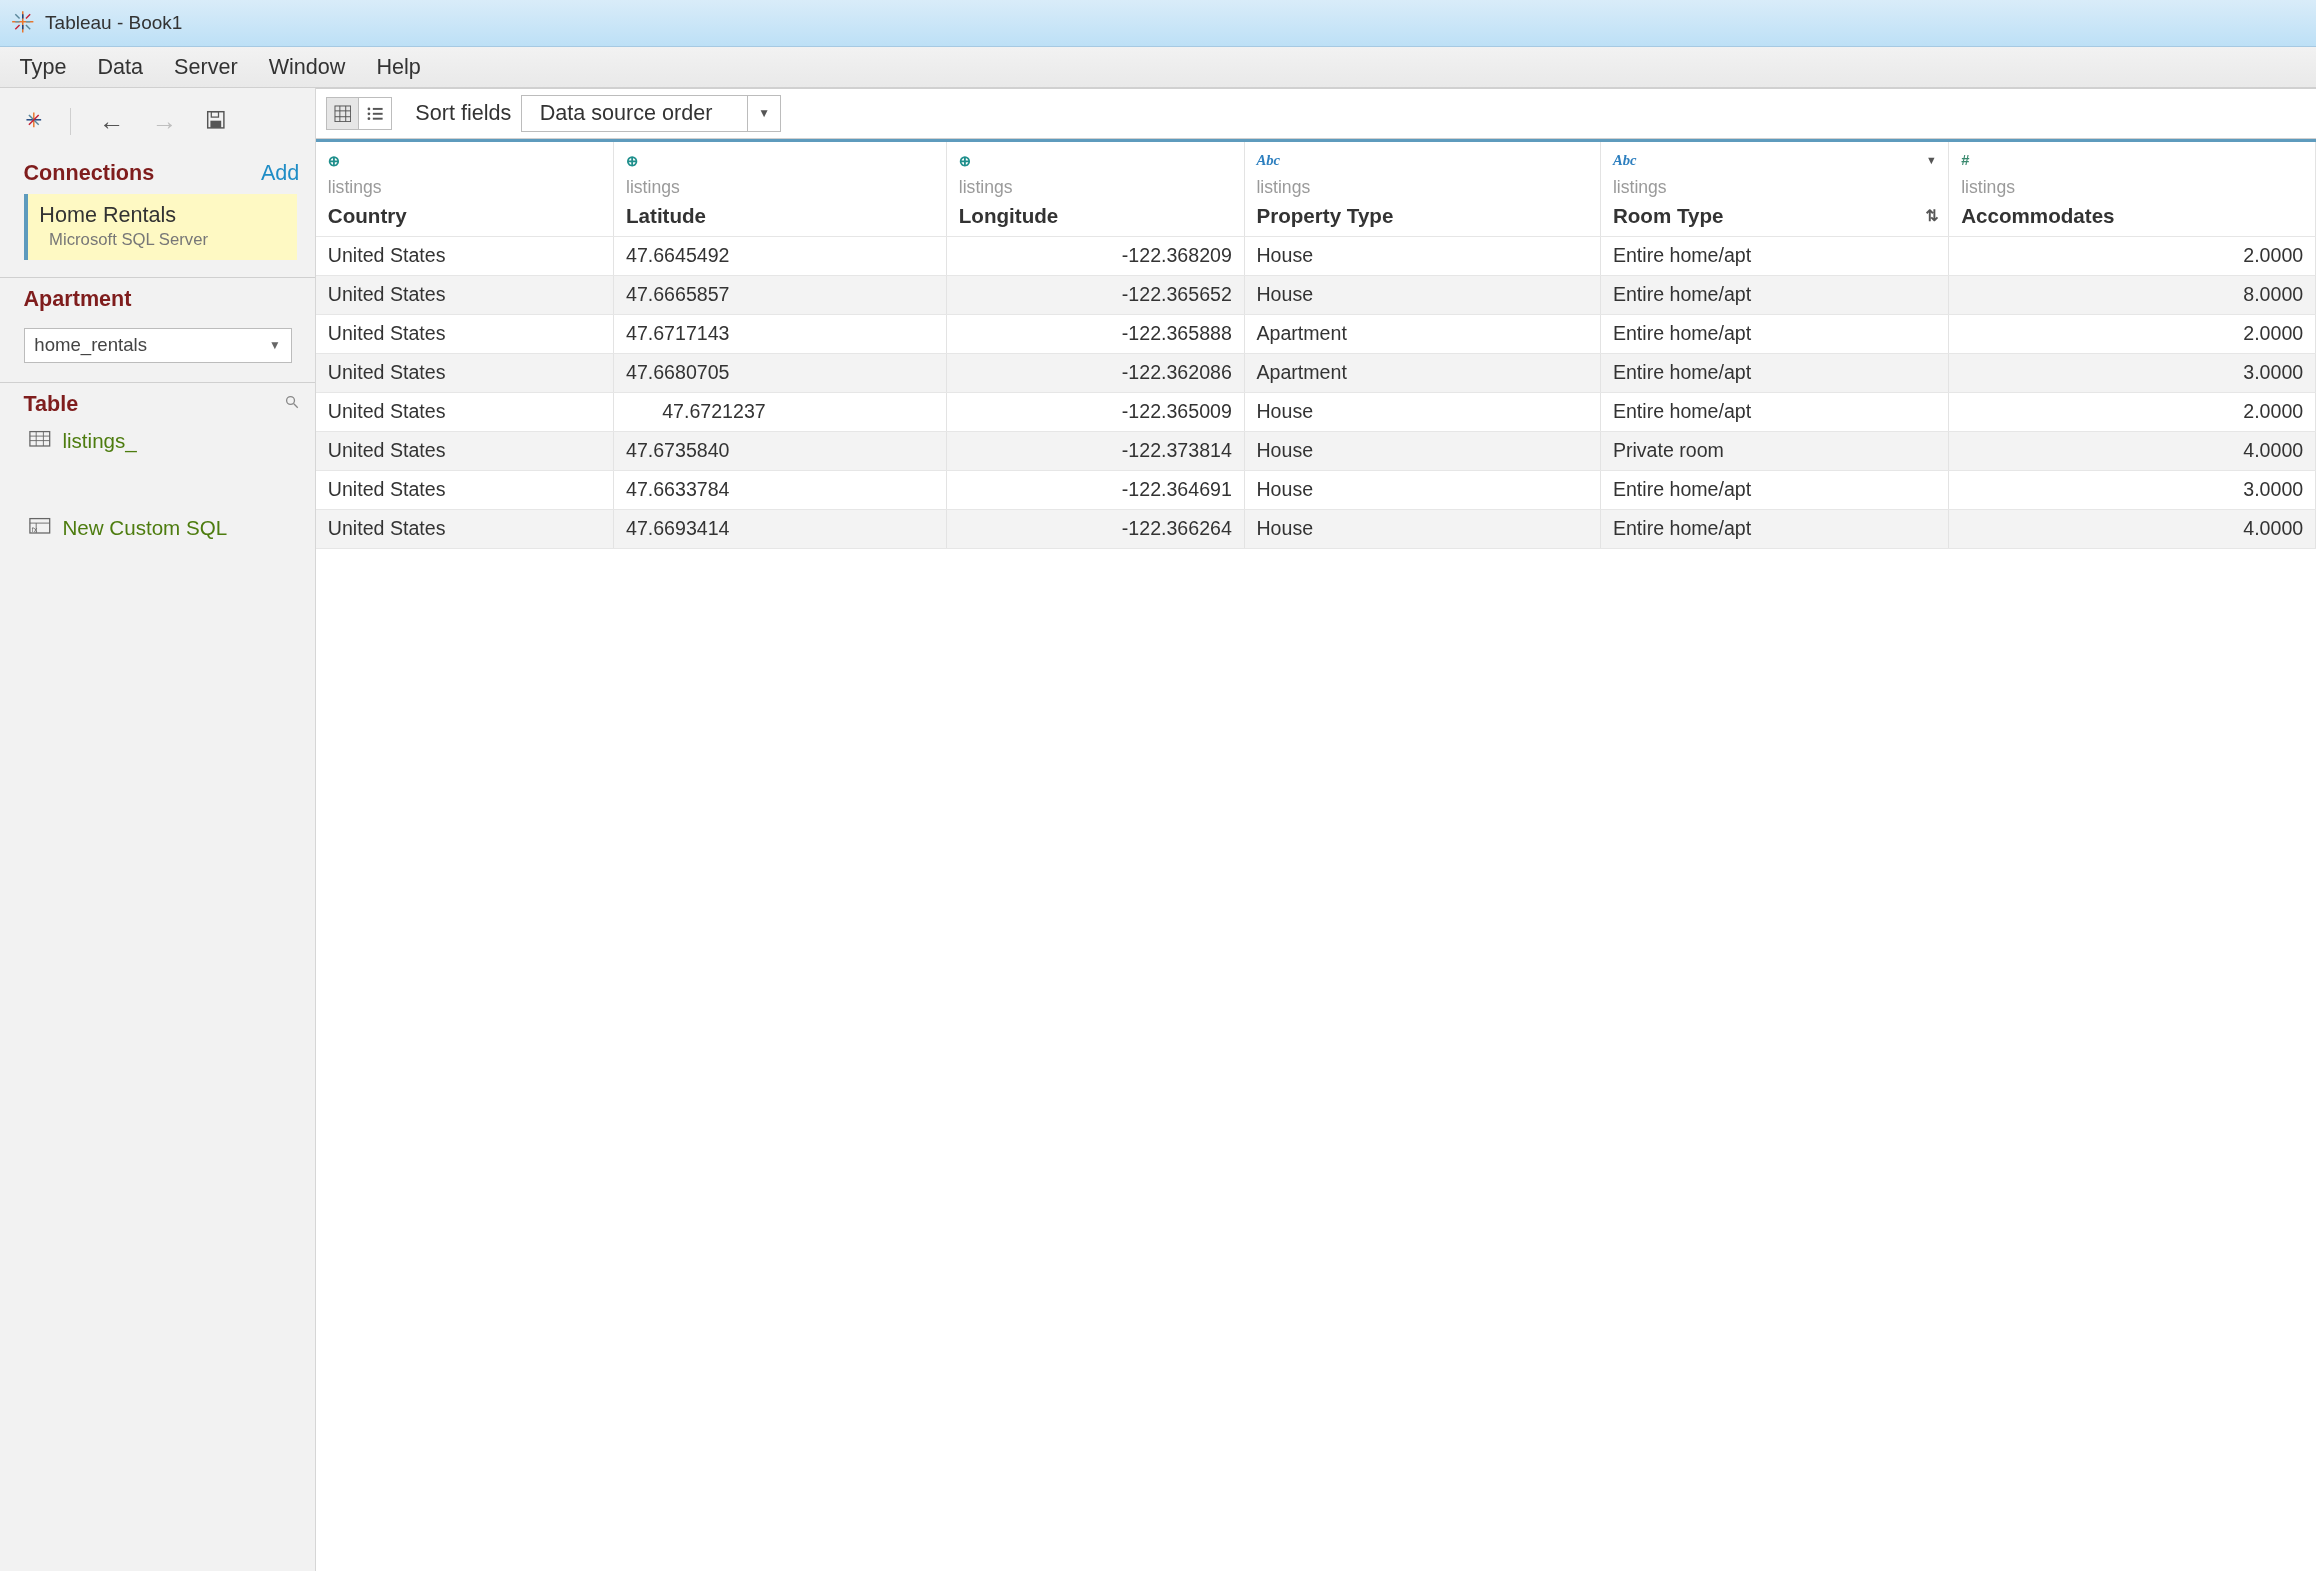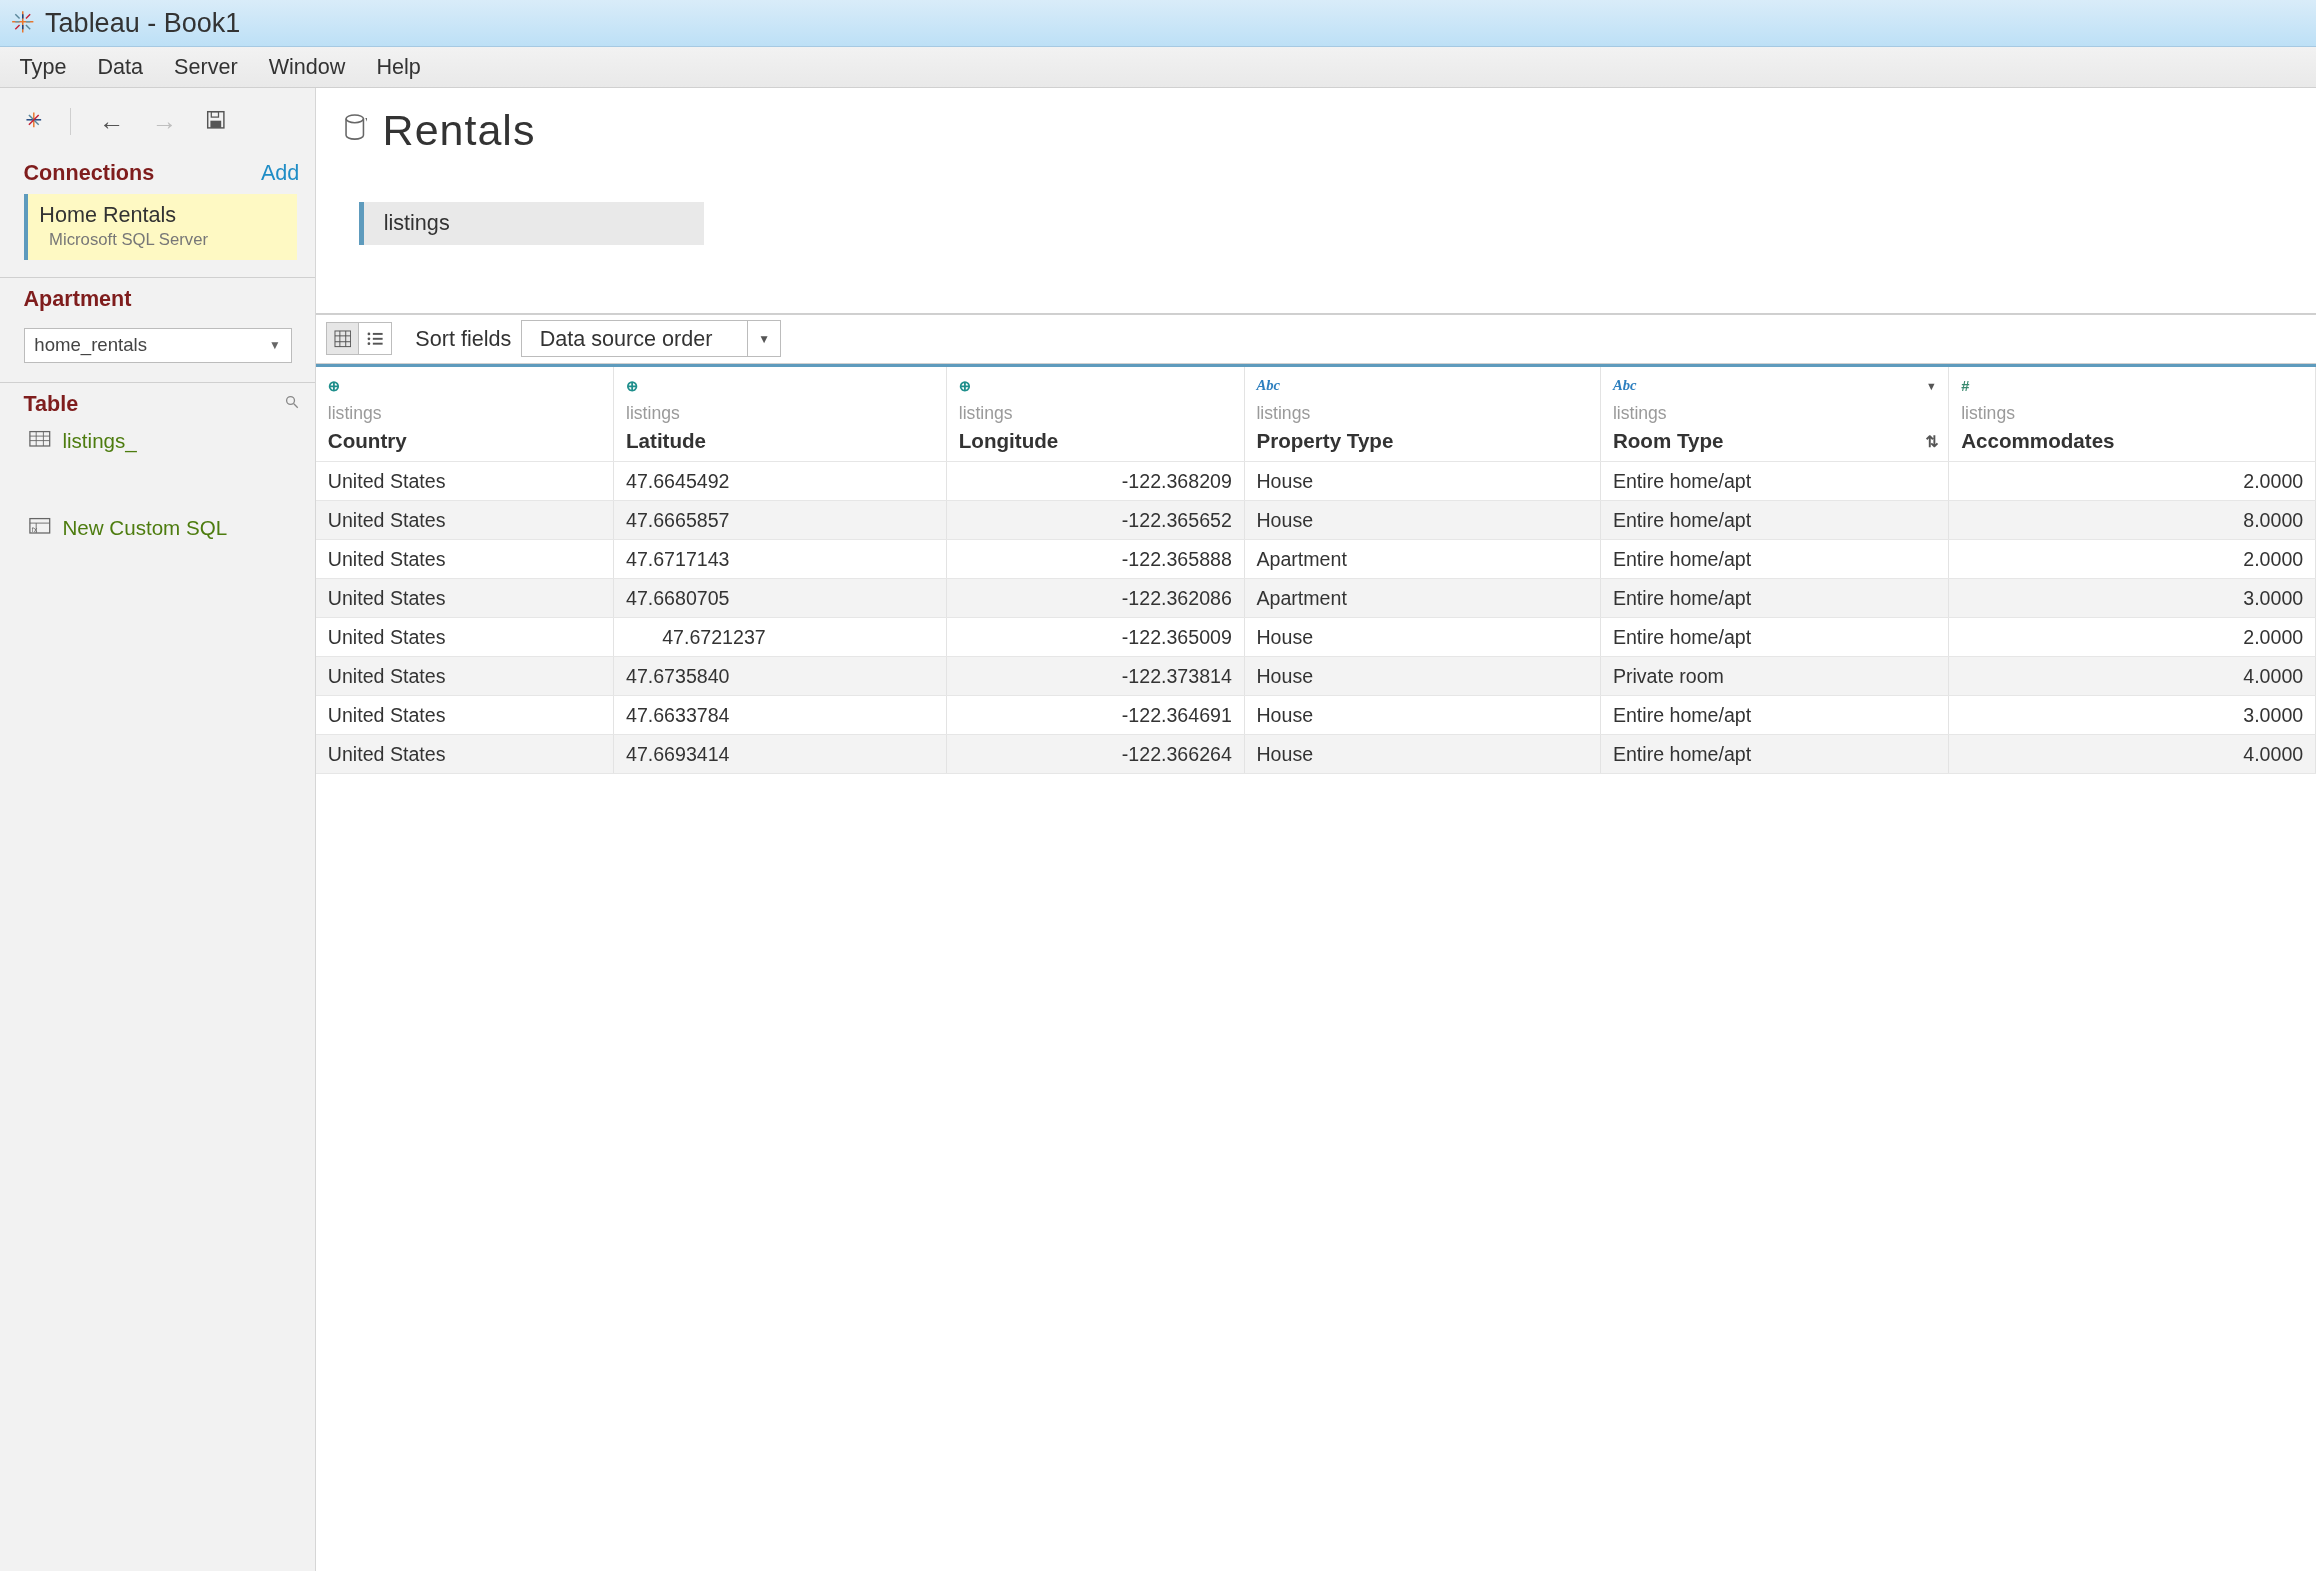--- a/index.html
+++ b/index.html
@@ -1,19 +1,19 @@
 <!DOCTYPE html>
 <html><head>
 <meta charset="utf-8">
 <style>
   * { box-sizing: border-box; }
   html, body { margin:0; padding:0; height:100%; font-family: "Segoe UI", Arial, sans-serif; color:#333; font-size:13.7px; background:#fff; }
   
   .titlebar { height:47px; background: linear-gradient(#d9ecf9,#bde0f6); display:flex; align-items:center; padding:0 9.8px; gap:9.8px; border-bottom:1px solid #a6c9e2;}
-  .titlebar .title { font-size:27px; color:#333; }
+  .titlebar .title { font-size:19px; color:#333; }
   .tableau-logo { width:25.5px; height:25.5px; }
   
   .menubar { height:41px; display:flex; align-items:center; gap:31px; padding:0 19.6px; background: linear-gradient(#f2f2f2,#e9e9e9); border-bottom:1px solid #d0d0d0; font-size:21.6px; color:#333;}
   .menubar .item { cursor:pointer; }
   
   .app { display:flex; height:calc(100% - 88px); }
   .sidebar { width:316px; min-width:316px; background:#f2f2f2; border-right:1px solid #d6d6d6; padding:13.7px 0 0 0; display:flex; flex-direction:column; }
   .toolbar { display:flex; align-items:center; gap:27.4px; padding:5.9px 23.5px 17.6px 23.5px; }
   .logo-small { width:19.6px; height:19.6px; }
   .tool-sep { width:1px; height:27.4px; background:#cfcfcf; }
@@ -173,35 +173,20 @@
             <line x1="1" y1="6" x2="23" y2="6" stroke="#666"></line>
             <line x1="8" y1="6" x2="8" y2="17" stroke="#666"></line>
             <text x="3" y="16" font-size="8" fill="#666">fx</text>
           </svg>
       </span>
       <span>New Custom SQL</span>
     </div>
   </div>
 
   <div class="main">
-    <div class="ds-header bottom-border">
-      <div class="ds-title-row">
-        <span class="cyl">
-          <svg viewBox="0 0 24 30" style="font-size:14px">
-              <ellipse cx="12" cy="5" rx="9" ry="4" fill="none" stroke="#666" stroke-width="1.6"></ellipse>
-              <path d="M3 5 V22 A9 4 0 0 0 21 22 V5" fill="none" stroke="#666" stroke-width="1.6"></path>
-              <text x="23" y="9" font-size="10" fill="#666">▾</text>
-            </svg>
-        </span>
-        <span class="ds-title">Rentals</span>
-      </div>
-      <div class="canvas-item">
-        <span>listings</span>
-      </div>
-    </div>
 
     <div class="grid-toolbar">
       <div class="view-toggle">
         <div class="vt-btn active">
           <svg width="17.6" height="17.6" viewBox="0 0 18 18">
               <rect x="1" y="1" width="16" height="16" fill="none" stroke="#555"></rect>
               <line x1="1" y1="6" x2="17" y2="6" stroke="#555"></line>
               <line x1="1" y1="12" x2="17" y2="12" stroke="#555"></line>
               <line x1="6" y1="1" x2="6" y2="17" stroke="#555"></line>
               <line x1="12" y1="1" x2="12" y2="17" stroke="#555"></line>

